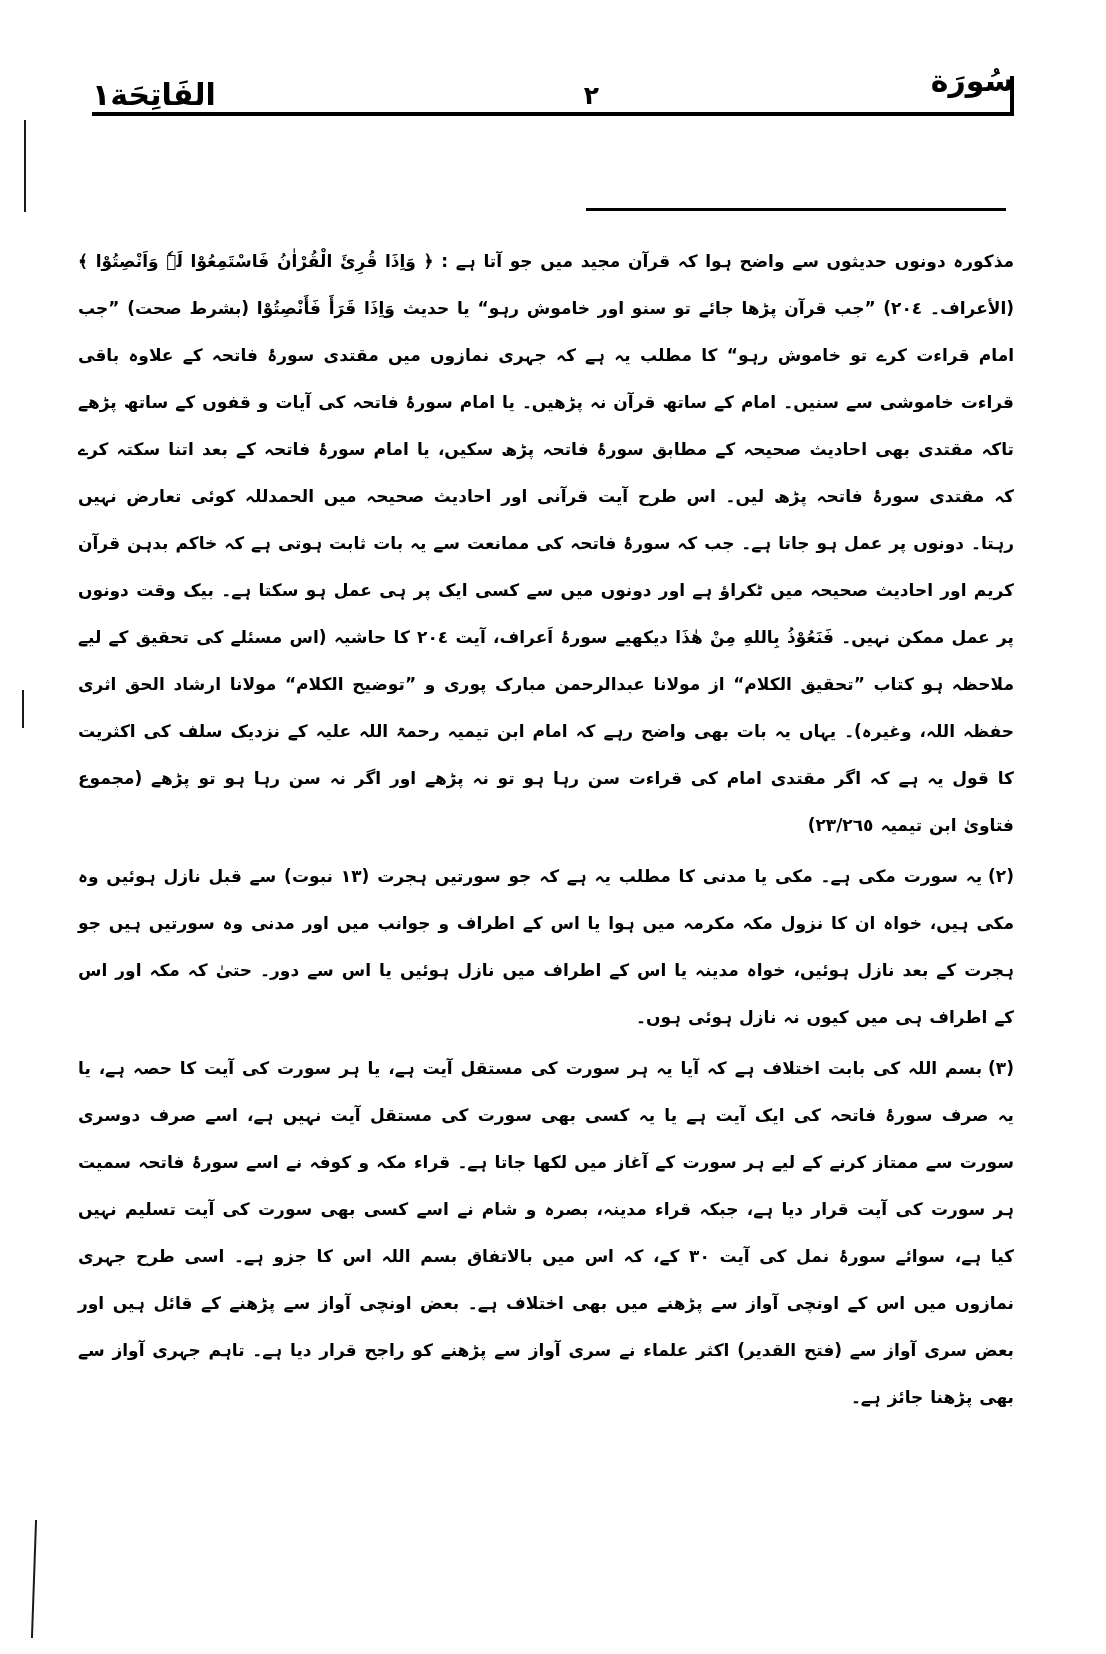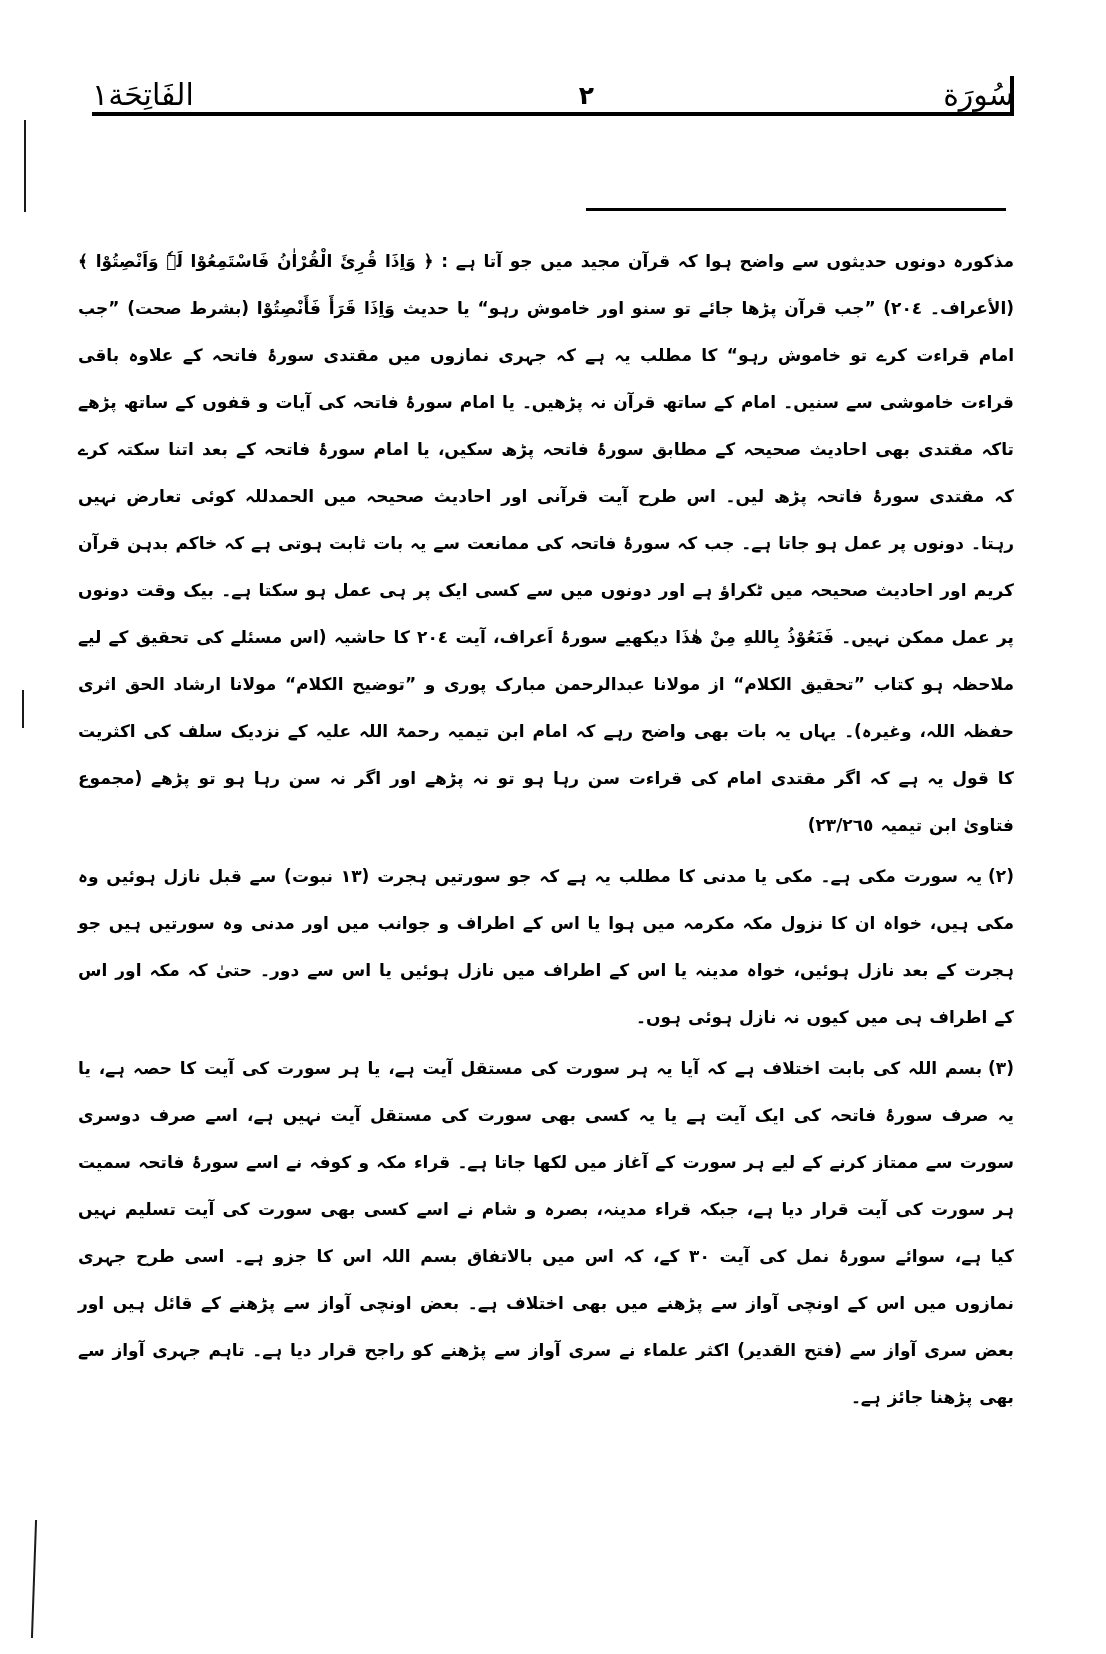--- a/index.html
+++ b/index.html
@@ -35,26 +35,26 @@
     display: flex;
     align-items: flex-end;
     justify-content: space-between;
     height: 100%;
   }
 
   .header-surah,
   .header-name {
     font-size: 30px;
     line-height: 1;
-    font-weight: 400;
+    font-weight: 700;
     white-space: nowrap;
     letter-spacing: -0.5px;
   }
 
-  .header-surah { padding-bottom: 2px; }
+  .header-surah { padding-bottom: 16px; }
   .header-name  { padding-bottom: 2px; }
 
   .header-folio {
     font-size: 25px;
     line-height: 1;
     font-weight: 700;
     padding-bottom: 4px;
     transform: translateX(18px);
   }
 

